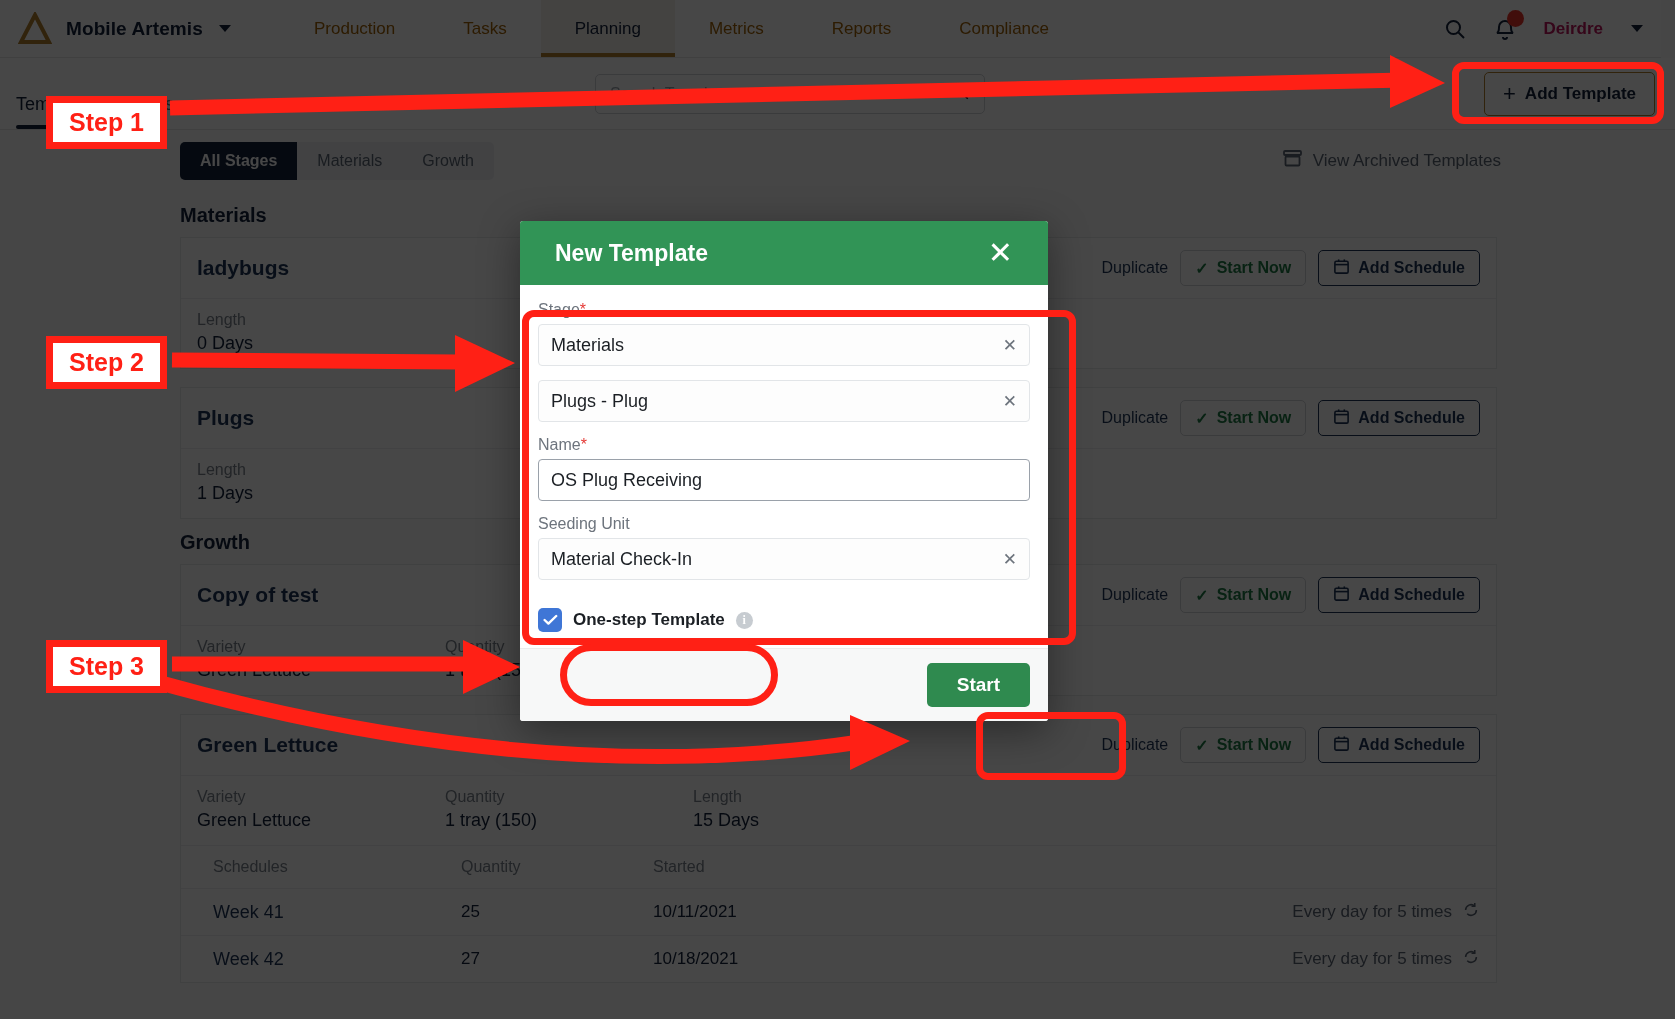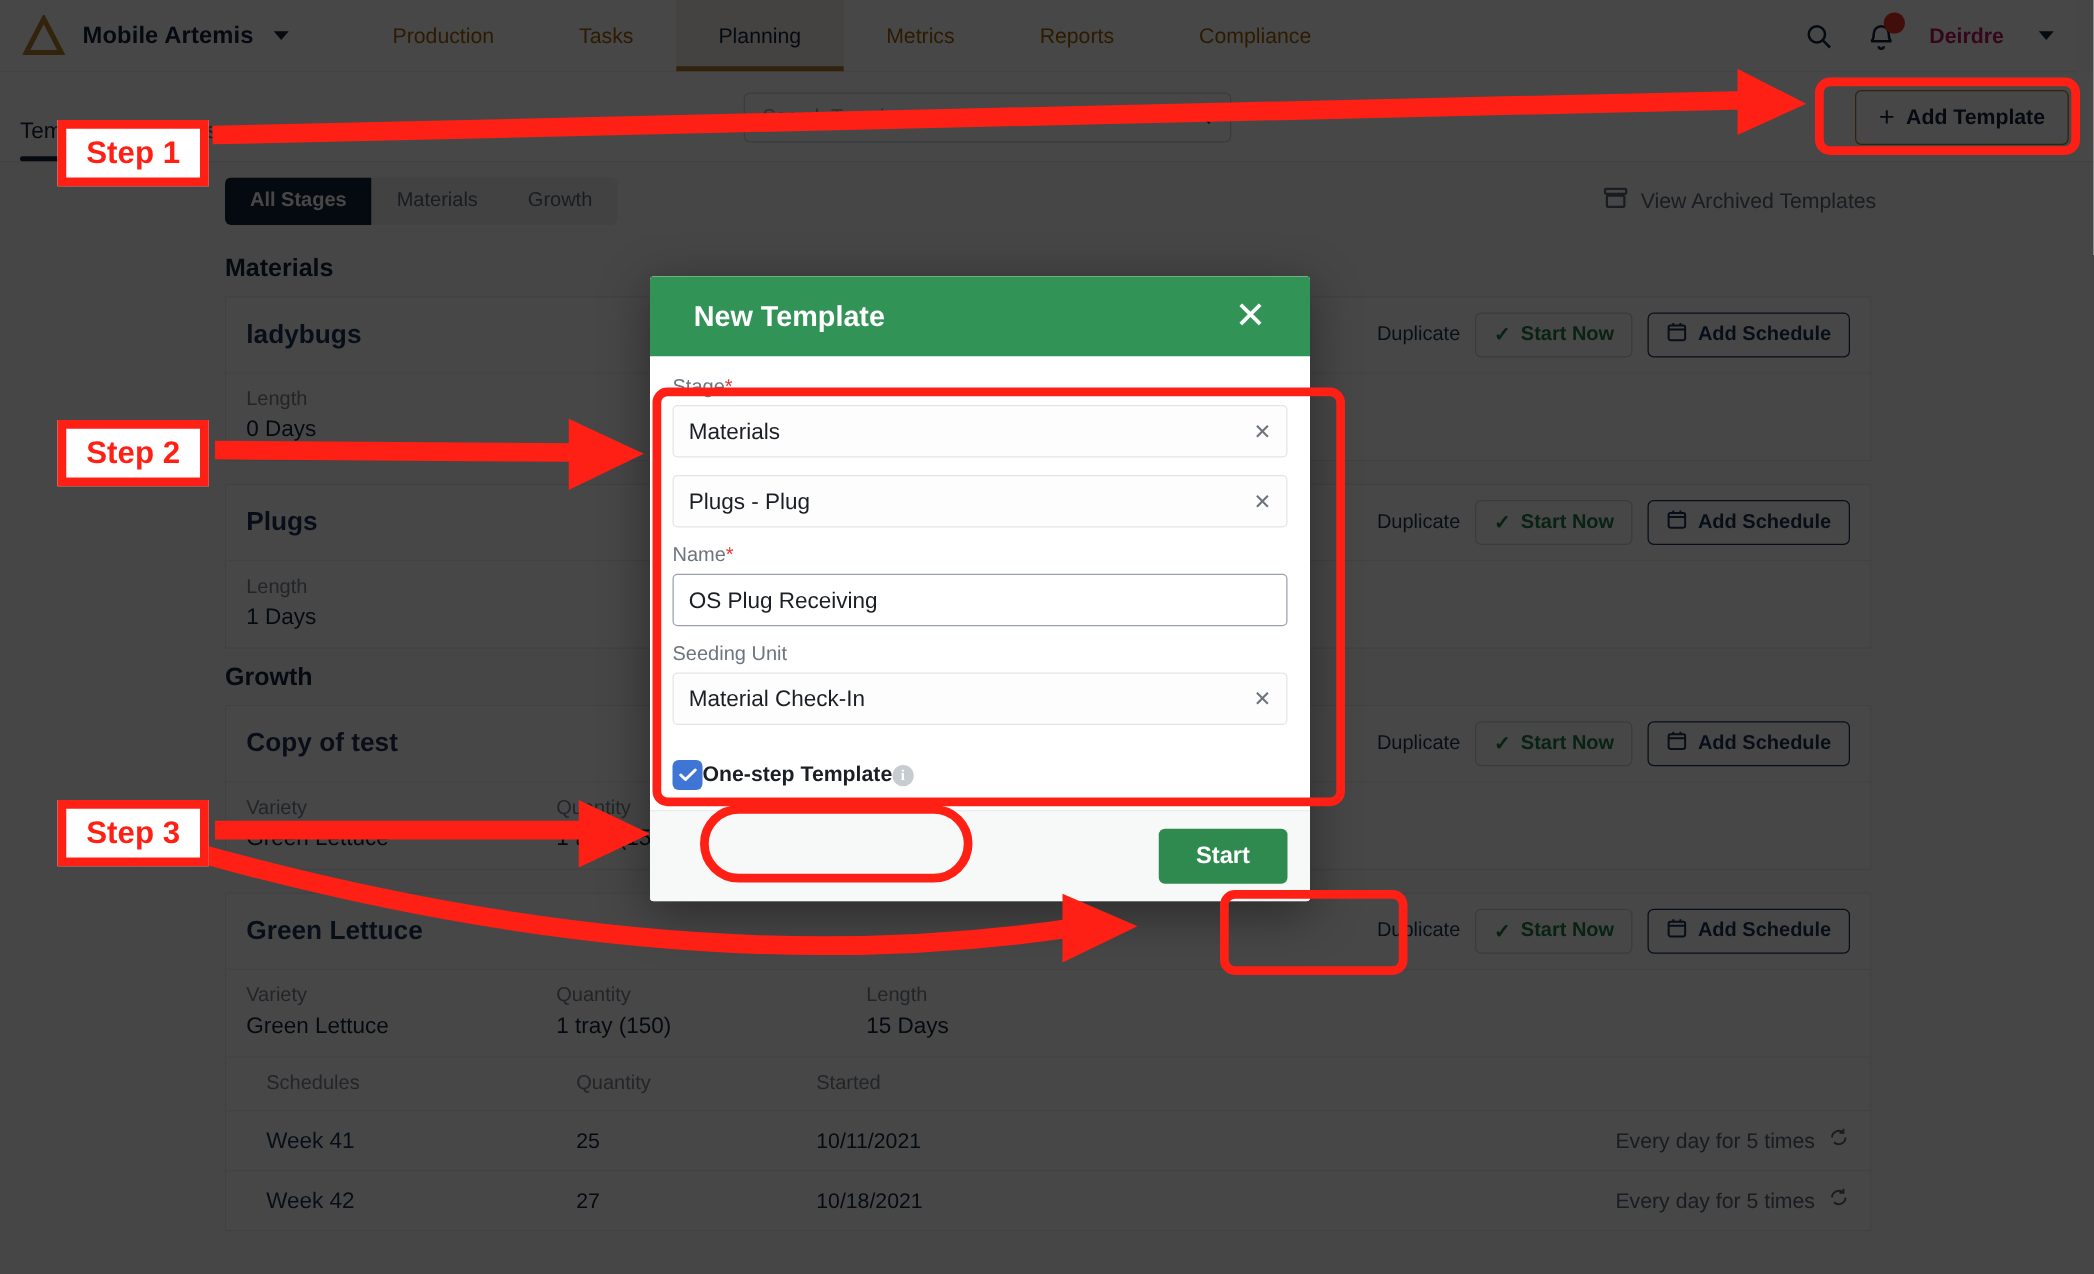--- a/index.html
+++ b/index.html
@@ -193,21 +193,21 @@
   .field-ctl {
     height: 42px; border: 1px solid #e2e5e8; border-radius: 4px;
     background: #fdfdfd;
     display: flex; align-items: center; padding: 0 12px;
     font-size: 18px; color: #1b1f24;
   }
   .field-ctl.strong { border-color: #9aa1aa; background: #fff; }
   .field-ctl .val { flex: 1; }
   .clear-x { color: #6d747d; font-size: 17px; cursor: pointer; }
   .checkbox-row {
-    display: flex; align-items: center; gap: 0;
+    display: flex; align-items: center; gap: 11px;
     padding: 8px 18px 16px 18px;
   }
   .cbox {
     width: 24px; height: 24px; border-radius: 5px;
     background: #3f76d6; display: flex; align-items: center; justify-content: center;
     cursor: pointer;
   }
   .cbox svg { display:block; }
   .cbox-label { font-size: 17px; font-weight: 700; color: #1b1f24; }
   .info-dot {

